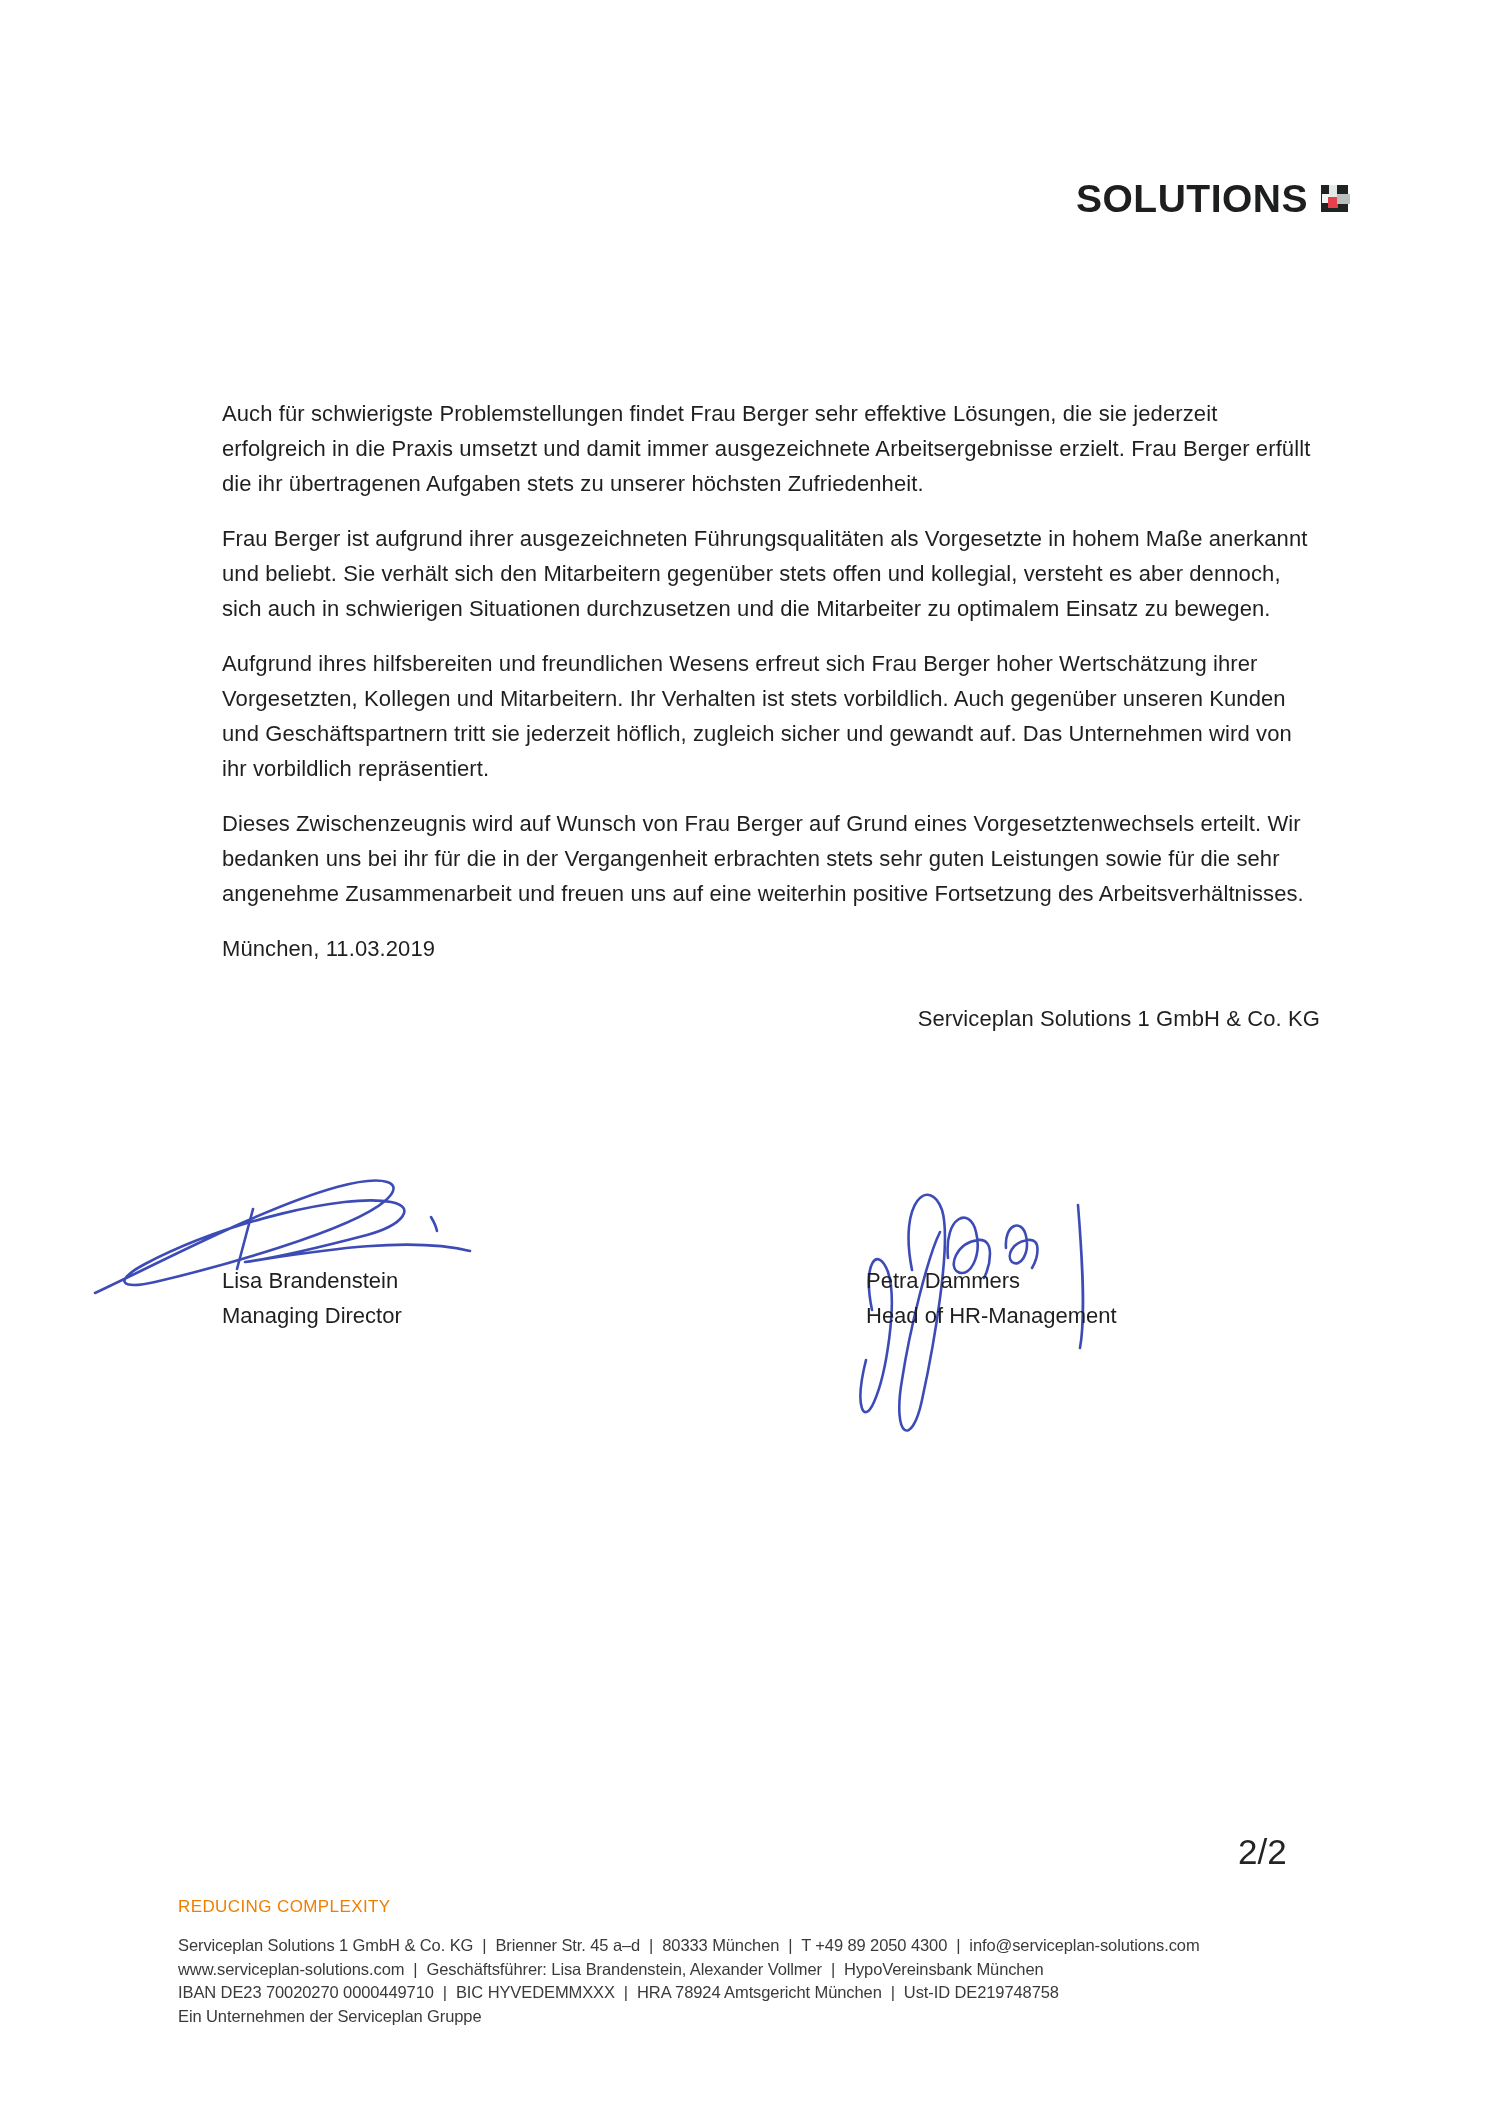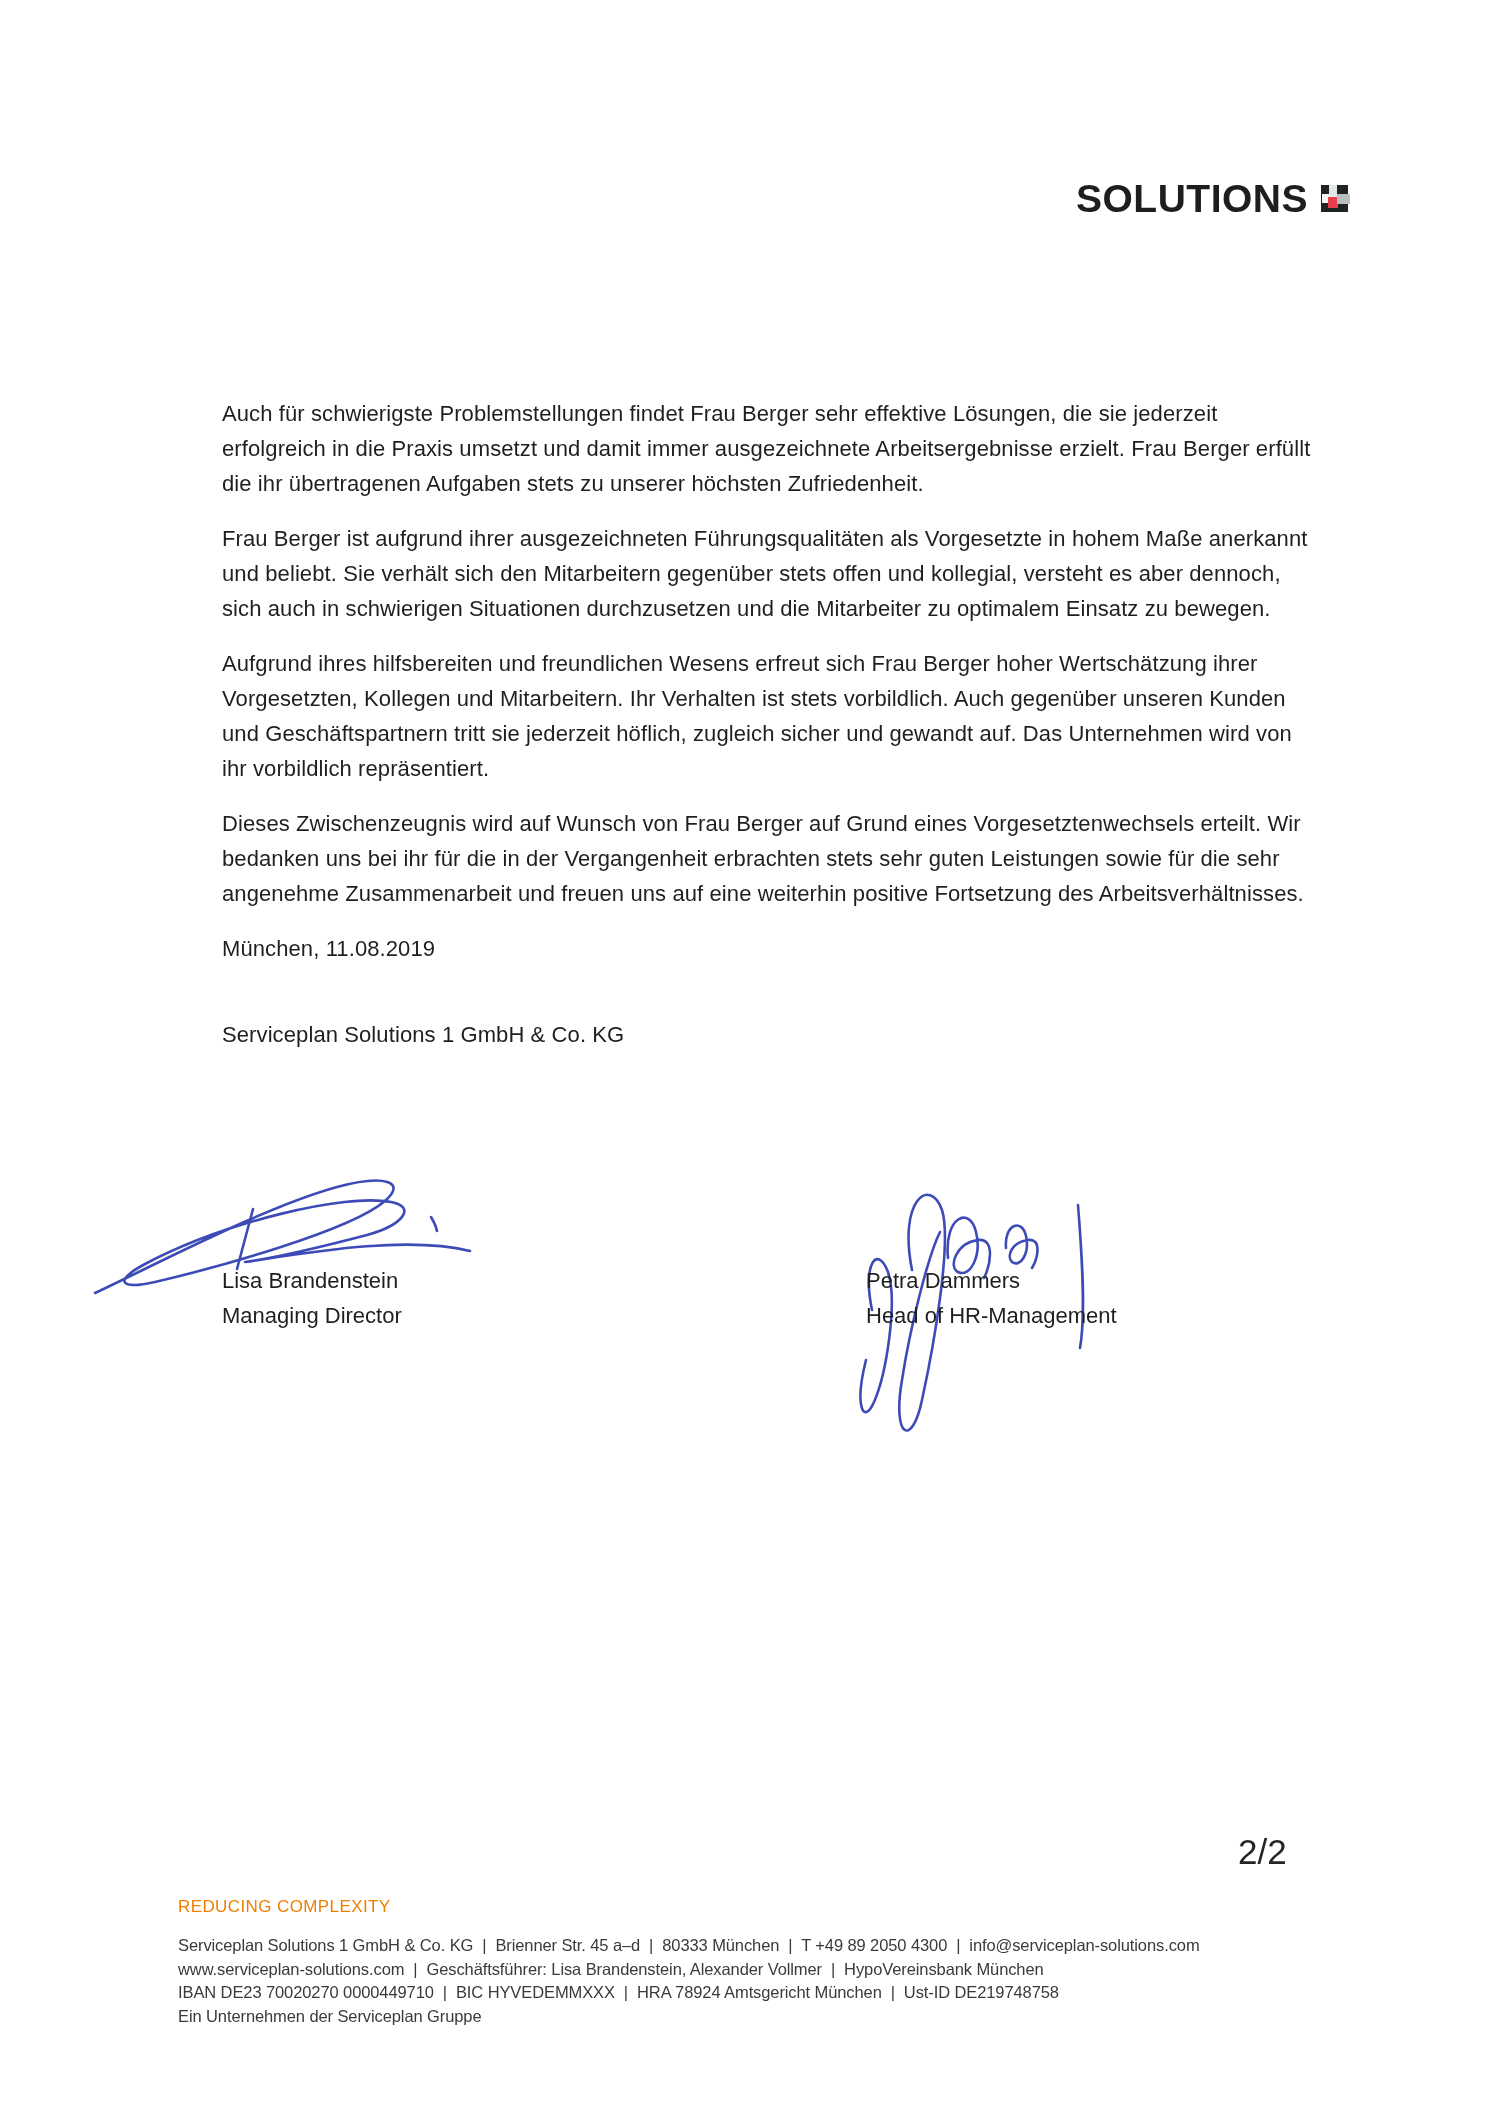--- a/index.html
+++ b/index.html
@@ -29,21 +29,21 @@
   .logo-icon .sq-white{position:absolute;left:1px;top:9px;width:8px;height:9px;background:#f5f7f6;}
   .logo-icon .sq-red{position:absolute;left:7px;top:12px;width:10px;height:11px;}
   .logo-icon .bar-right{position:absolute;left:16px;top:9px;width:13px;height:10px;background:#b9bfbf;}
   
   .body-block{
     position:absolute;left:222px;top:396px;width:1098px;
     font-size:22px;line-height:35px;letter-spacing:0.1px;
   }
   .body-block p{margin:0 0 20px 0;}
   .date-line{margin-top:20px;}
-  .company-line{margin-top:51px;}
+  .company-line{margin-top:35px;text-align:right;}
   
   .sig-name-block{
     position:absolute;top:1263px;
     font-size:22px;line-height:35px;
   }
   .sig-left-block{left:222px;}
   .sig-right-block{left:866px;}
   .sig-svg{position:absolute;pointer-events:none;}
   .sig-svg path{fill:none;stroke-linecap:round;stroke-linejoin:round;}
   
@@ -77,21 +77,21 @@
       <span class="sq-red" id="logo-red" style="background: rgb(229, 64, 75);"></span>
       <span class="bar-right"></span>
     </span>
   </div>
 
   <div class="body-block">
     <p>Auch für schwierigste Problemstellungen findet Frau Berger sehr effektive Lösungen, die sie jederzeit erfolgreich in die Praxis umsetzt und damit immer ausgezeichnete Arbeitsergebnisse erzielt. Frau Berger erfüllt die ihr übertragenen Aufgaben stets zu unserer höchsten Zufriedenheit.</p>
     <p>Frau Berger ist aufgrund ihrer ausgezeichneten Führungsqualitäten als Vorgesetzte in hohem Maße anerkannt und beliebt. Sie verhält sich den Mitarbeitern gegenüber stets offen und kollegial, versteht es aber dennoch, sich auch in schwierigen Situationen durchzusetzen und die Mitarbeiter zu optimalem Einsatz zu bewegen.</p>
     <p>Aufgrund ihres hilfsbereiten und freundlichen Wesens erfreut sich Frau Berger hoher Wertschätzung ihrer Vorgesetzten, Kollegen und Mitarbeitern. Ihr Verhalten ist stets vorbildlich. Auch gegenüber unseren Kunden und Geschäftspartnern tritt sie jederzeit höflich, zugleich sicher und gewandt auf. Das Unternehmen wird von ihr vorbildlich repräsentiert.</p>
     <p>Dieses Zwischenzeugnis wird auf Wunsch von Frau Berger auf Grund eines Vorgesetztenwechsels erteilt. Wir bedanken uns bei ihr für die in der Vergangenheit erbrachten stets sehr guten Leistungen sowie für die sehr angenehme Zusammenarbeit und freuen uns auf eine weiterhin positive Fortsetzung des Arbeitsverhältnisses.</p>
-    <div class="date-line">München, 11.08.2019</div>
+    <div class="date-line">München, 11.03.2019</div>
     <div class="company-line">Serviceplan Solutions 1 GmbH &amp; Co. KG</div>
   </div>
 
   <svg class="sig-svg" style="left:75px;top:1165px;" width="460" height="150" viewBox="0 0 460 150">
     <g stroke="#2d3cb0" stroke-width="2.6" opacity="0.92">
       <path d="M 20,128 C 90,95 190,42 262,22 C 310,9 332,17 310,36 C 275,66 140,103 80,117 C 45,125 38,116 70,99 C 150,57 270,28 316,37 C 342,42 328,60 292,70 C 250,81 200,93 170,97 C 230,88 330,70 395,86"></path>
       <path d="M 178,44 L 162,104"></path>
       <path d="M 356,52 C 359,57 361,61 362,66"></path>
     </g>
   </svg>

